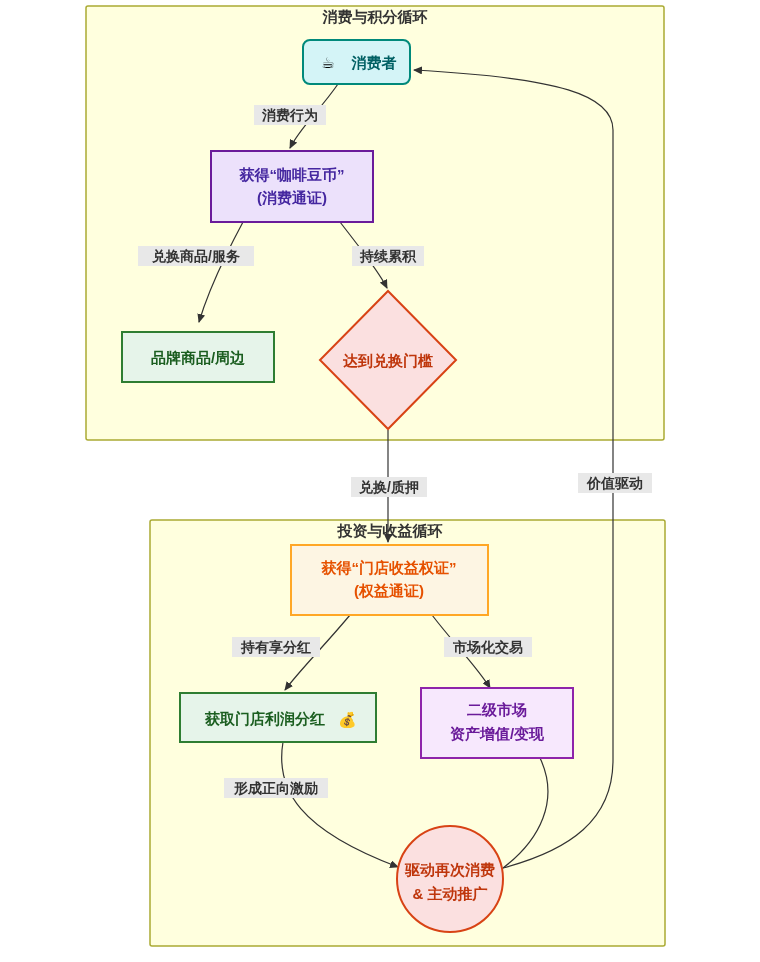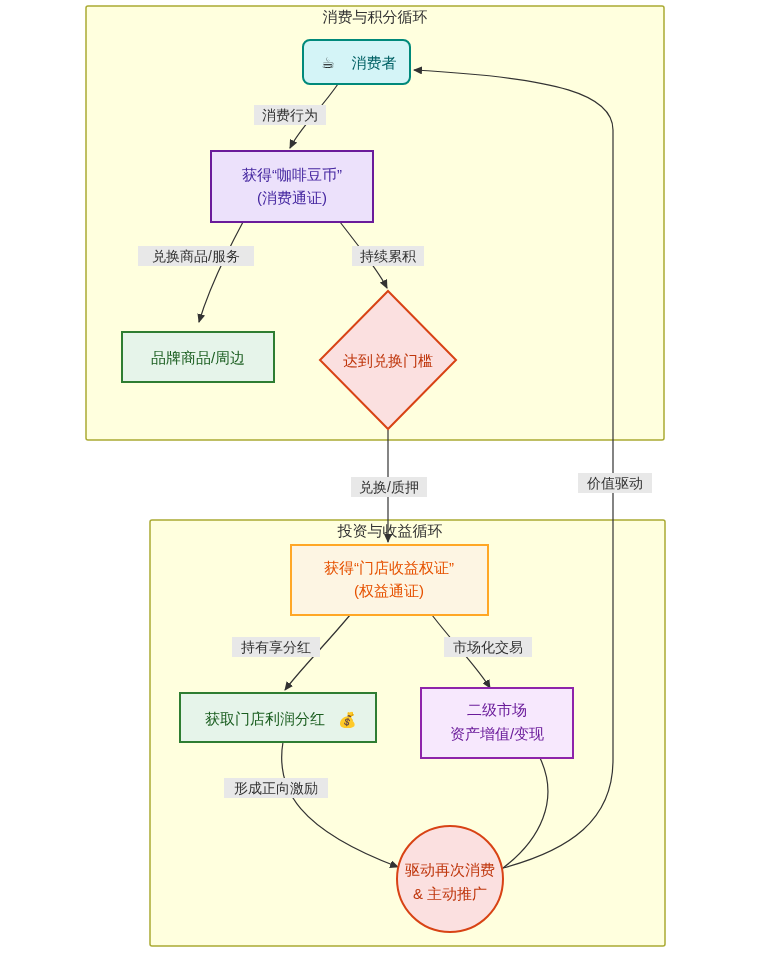--- a/index.html
+++ b/index.html
@@ -10,20 +10,21 @@
   body {
     width: 760px;
     height: 962px;
     font-family: "Liberation Sans", "DejaVu Sans", sans-serif;
     overflow: hidden;
   }
   #diagram-root {
     position: relative;
     width: 760px;
     height: 850px;
+    font-weight: bold;
   }
   svg.layer {
     position: absolute;
     left: 0;
     top: 0;
     width: 760px;
     height: 962px;
   }
   text {
     font-family: "Liberation Sans", "DejaVu Sans", sans-serif;

